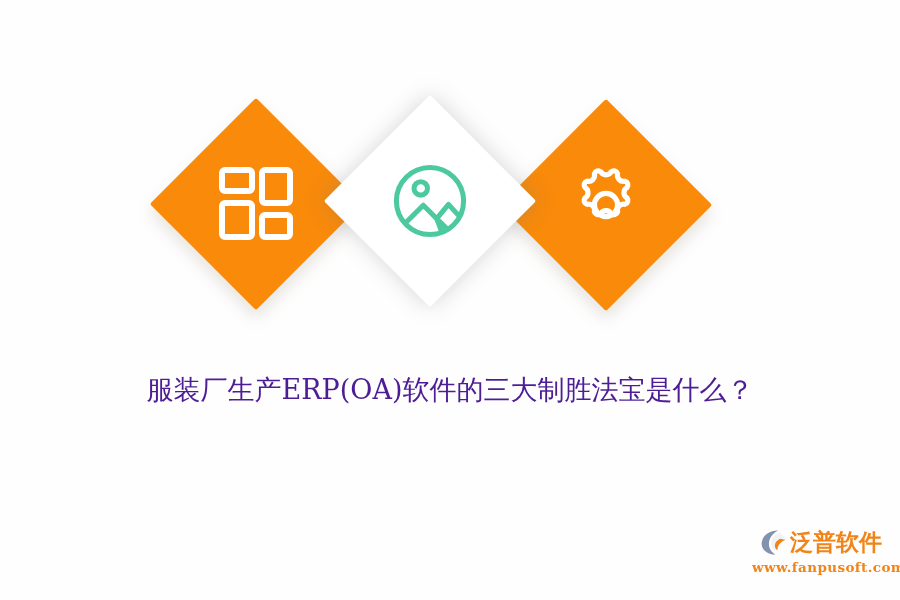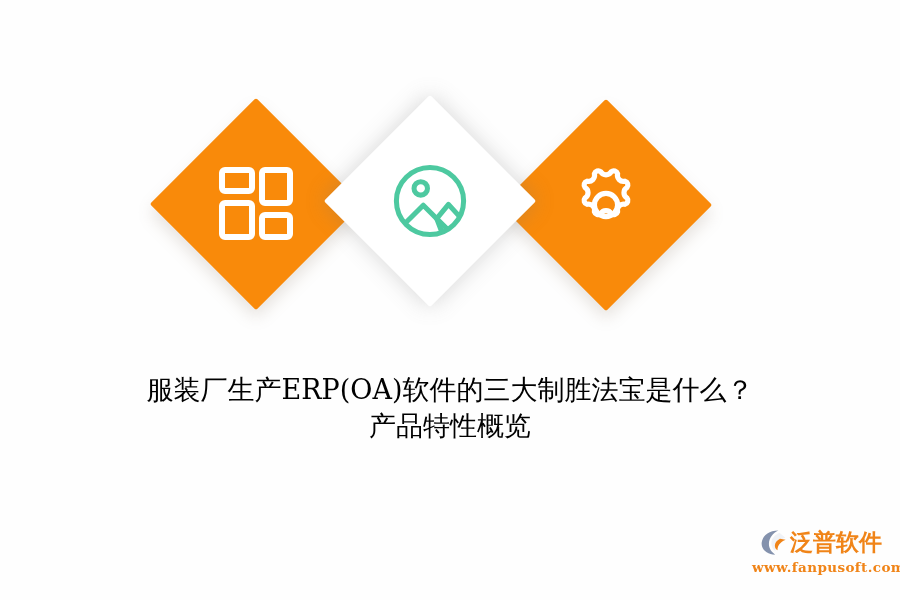--- a/index.html
+++ b/index.html
@@ -88,21 +88,21 @@
     box-shadow: 0 0 22px rgba(120,120,120,0.30);
   }
 
   
   .title-block {
     position: absolute;
     left: 0;
     top: 372px;
     width: 900px;
     text-align: center;
-    color: #000000;
+    color: #4c1d95;
     font-family: "DejaVu Serif", "Liberation Serif", serif;
     line-height: 1.32;
     letter-spacing: 0px;
   }
   .title-line {
     display: block;
     font-size: 27px;
     font-weight: 400;
     white-space: nowrap;
   }
@@ -201,21 +201,20 @@
           <circle cx="39" cy="35" r="8" fill="none" stroke="#4dc9a0" stroke-width="6"></circle>
           <circle cx="50" cy="50" r="40" fill="none" stroke="#4dc9a0" stroke-width="6"></circle>
         </svg>
       </div>
     </div>
 
   </div>
 
   <div class="title-block">
     <span class="title-line">服装厂生产ERP(OA)软件的三大制胜法宝是什么？</span>
-    <span class="title-line">产品特性概览</span>
   </div>
 
   <div id="brand-logo">
     <div class="logo-row">
       <svg class="logo-mark" viewBox="0 0 100 100">
         <path d="M68 6 C30 6 6 30 6 54 C6 78 28 95 56 95 C44 86 33 74 33 56 C33 33 48 16 68 6 Z" fill="#8492ad"></path>
         <path d="M72 14 C54 22 42 36 42 54 C42 66 48 76 58 82 C56 72 58 58 68 48 C76 40 86 34 94 32 Z" fill="#f0f2f6"></path>
         <path d="M74 36 C62 42 55 52 55 62 C55 70 59 76 65 79 C64 70 68 58 78 50 C84 45 90 42 95 40 Z" fill="#f08418"></path>
       </svg>
       <span class="logo-name">泛普软件</span>

